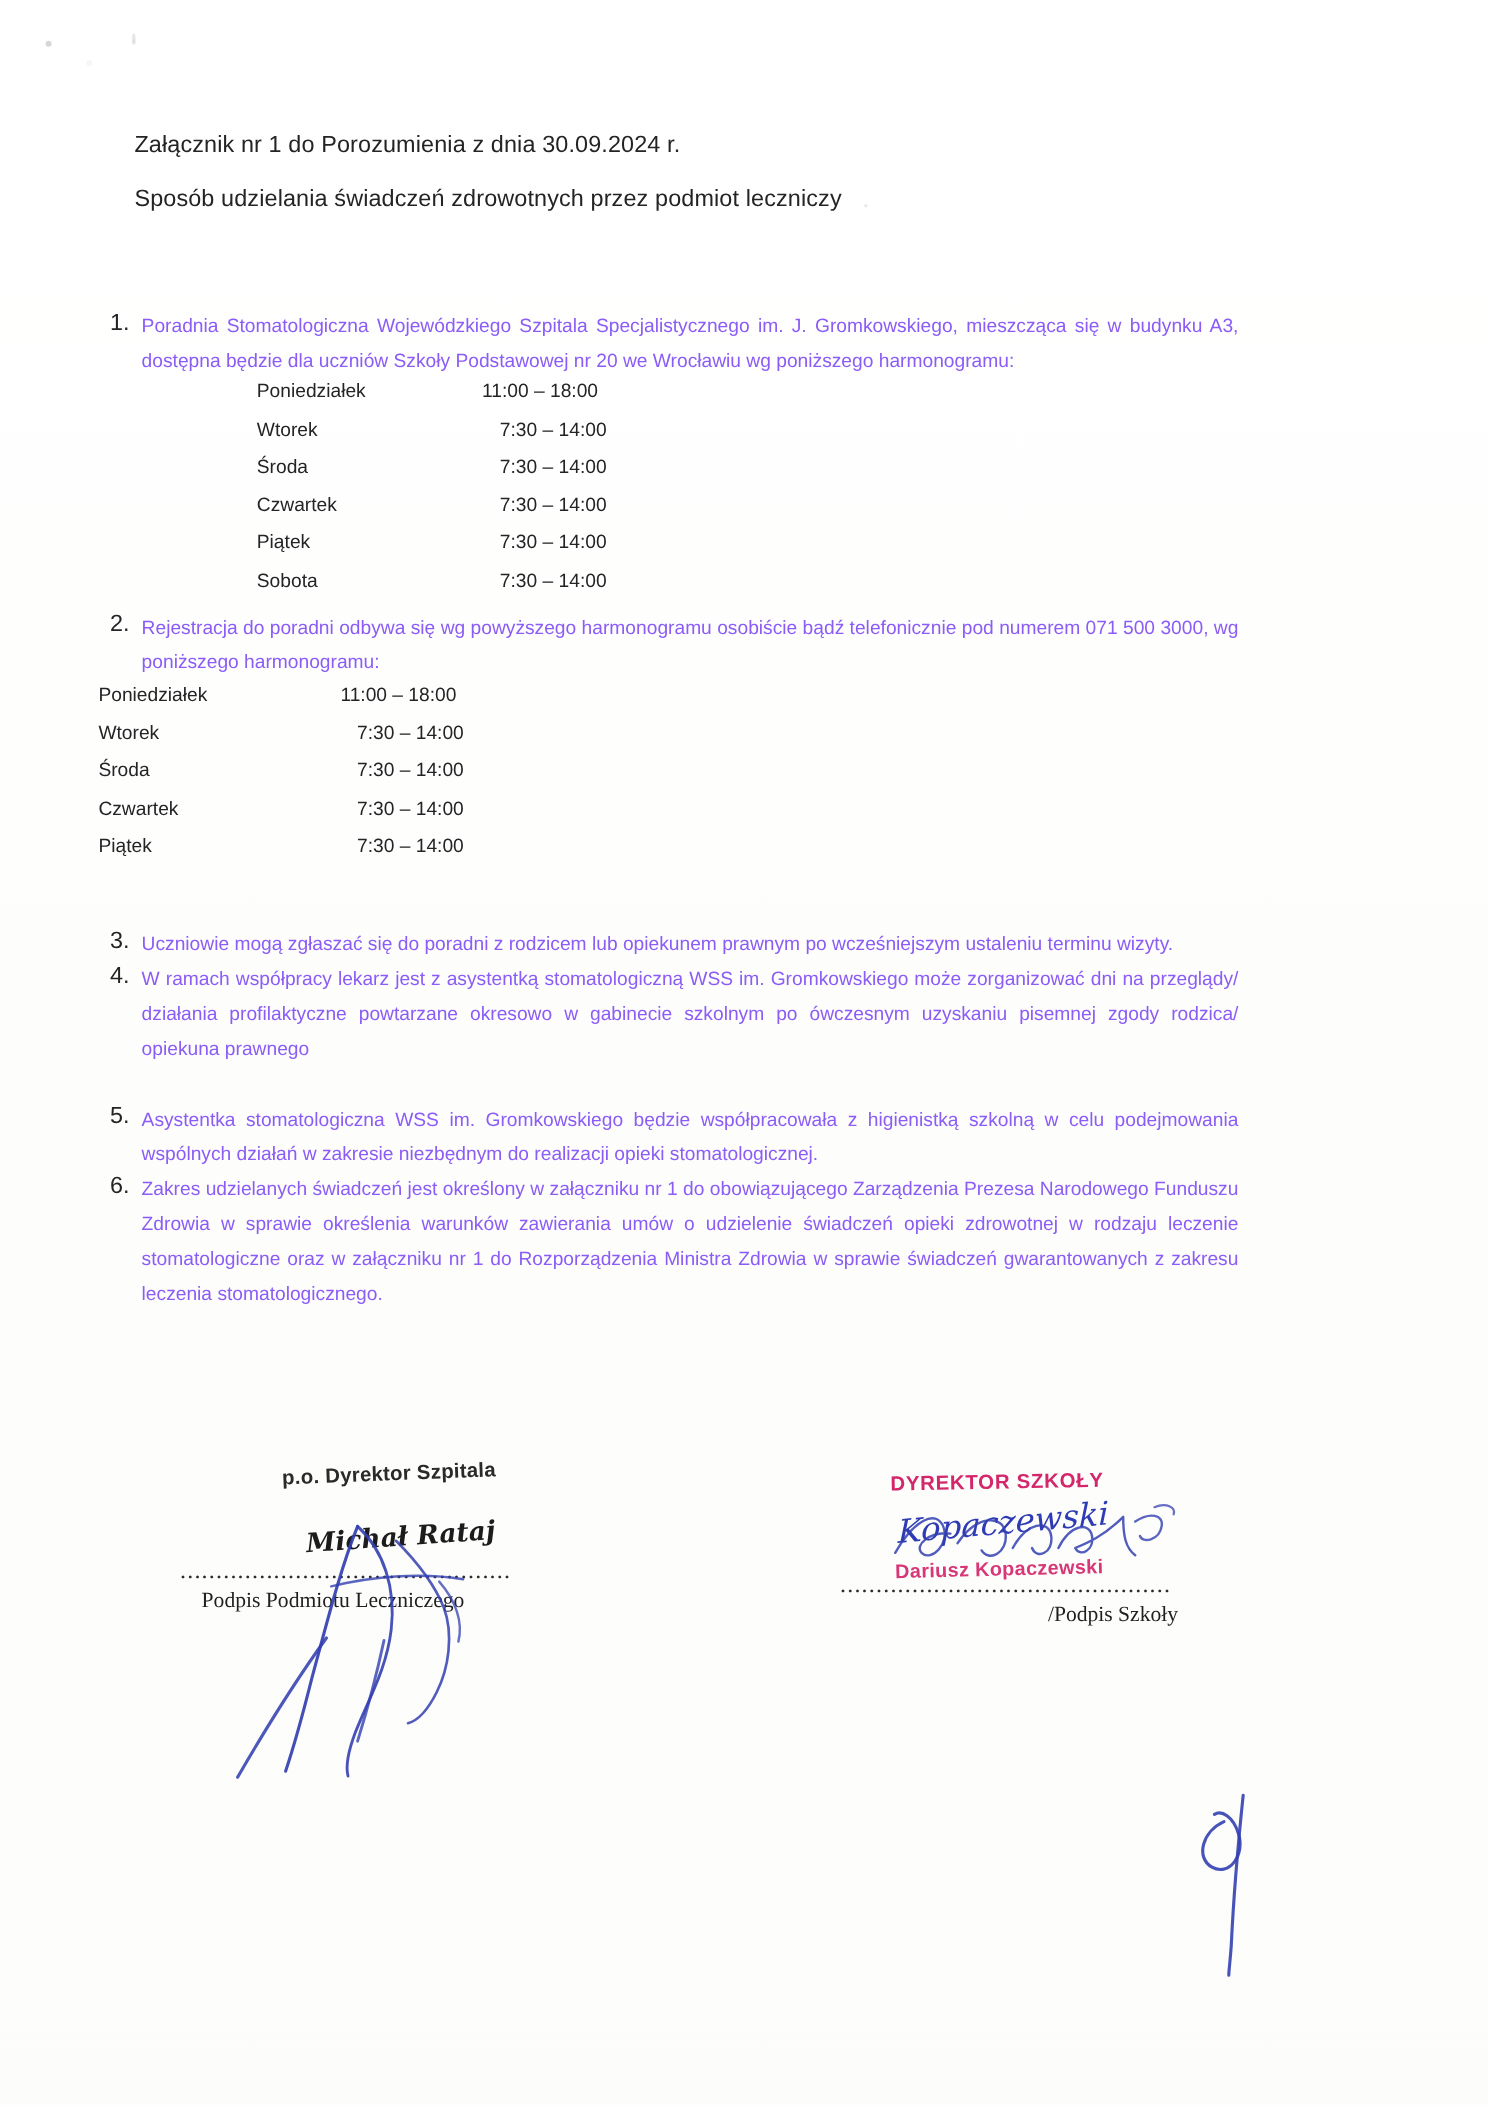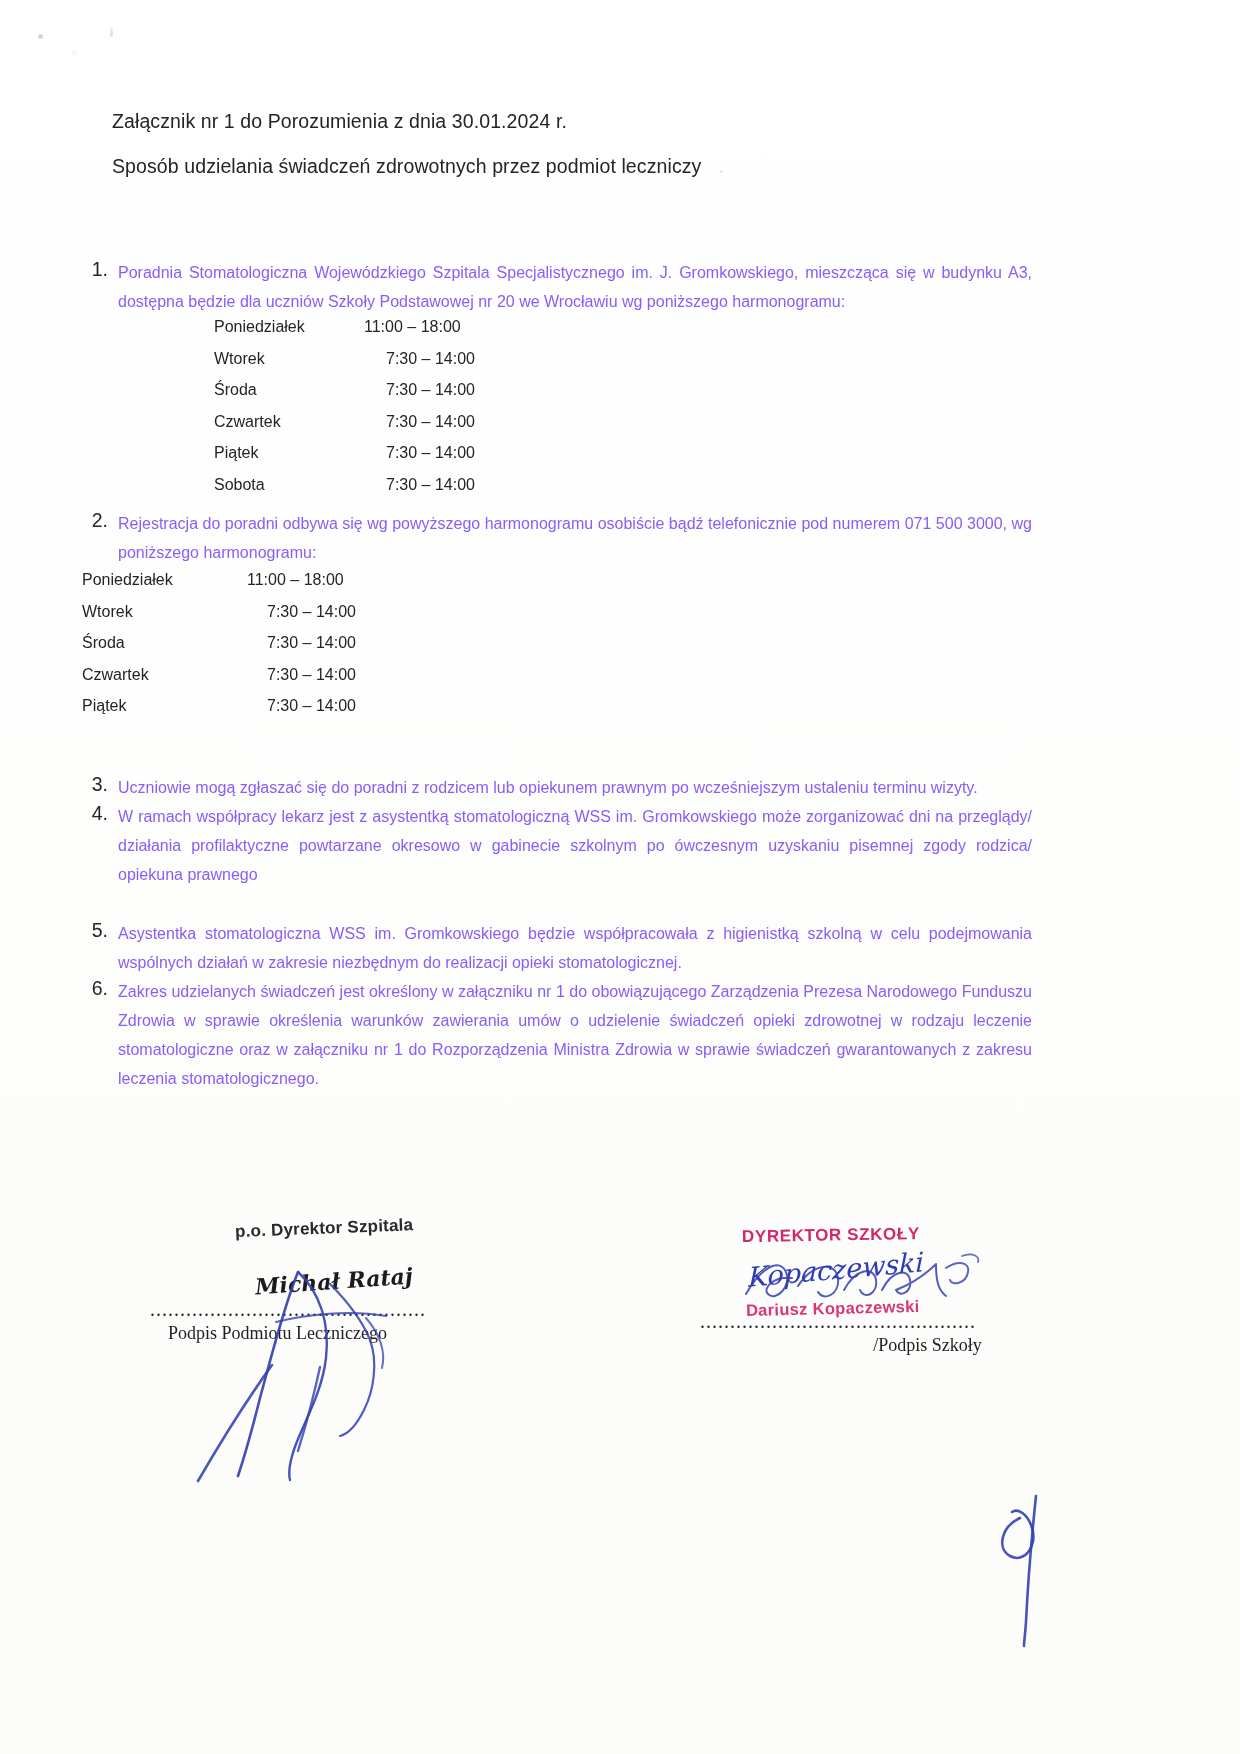--- a/index.html
+++ b/index.html
@@ -79,21 +79,21 @@
     font-size:16px;
     color:#242424;
   }
   table.schedule td{
     padding:0;
     height:31.5px;
     vertical-align:top;
     white-space:nowrap;
   }
   td.day{width:150px;}
-  td.hours{width:150px;text-align:left;}
+  td.hours{width:150px;text-align:center;}
   #schedule-clinic{margin-left:96px;margin-top:2px;}
   #schedule-registration{margin-left:0px;margin-top:4px;}
   #schedule-registration td.day{width:165px;}
   .gap-md{height:30px;}
   .gap-lg{height:44px;}
 
   
   .sig-area{
     position:absolute;
     left:0;top:1216px;
@@ -178,21 +178,21 @@
 </head>
 <body>
 
 <div class="page">
   <div class="scan-tint"></div>
 
   <div class="speck" style="left:38px;top:34px;width:5px;height:5px;"></div>
   <div class="speck" style="left:110px;top:28px;width:3px;height:9px;opacity:.35;"></div>
   <div class="speck" style="left:720px;top:170px;width:3px;height:3px;opacity:.3;"></div>
 
-  <div class="doc-head" id="attachment-line">Załącznik nr 1 do Porozumienia z dnia 30.01.2024 r.</div>
+  <div class="doc-head" id="attachment-line">Załącznik nr 1 do Porozumienia z dnia 30.09.2024 r.</div>
 
   <div class="doc-head" id="subject-line">Sposób udzielania świadczeń zdrowotnych przez podmiot leczniczy</div>
 
   <ol class="clauses">
 
     <li class="clause">
       <span class="num">1.</span>
       <p class="ptext">Poradnia Stomatologiczna Wojewódzkiego Szpitala Specjalistycznego im. J. Gromkowskiego, mieszcząca się w budynku A3, dostępna będzie dla uczniów Szkoły Podstawowej nr 20 we Wrocławiu wg poniższego harmonogramu:</p>
       <table class="schedule" id="schedule-clinic">
         <tbody>

